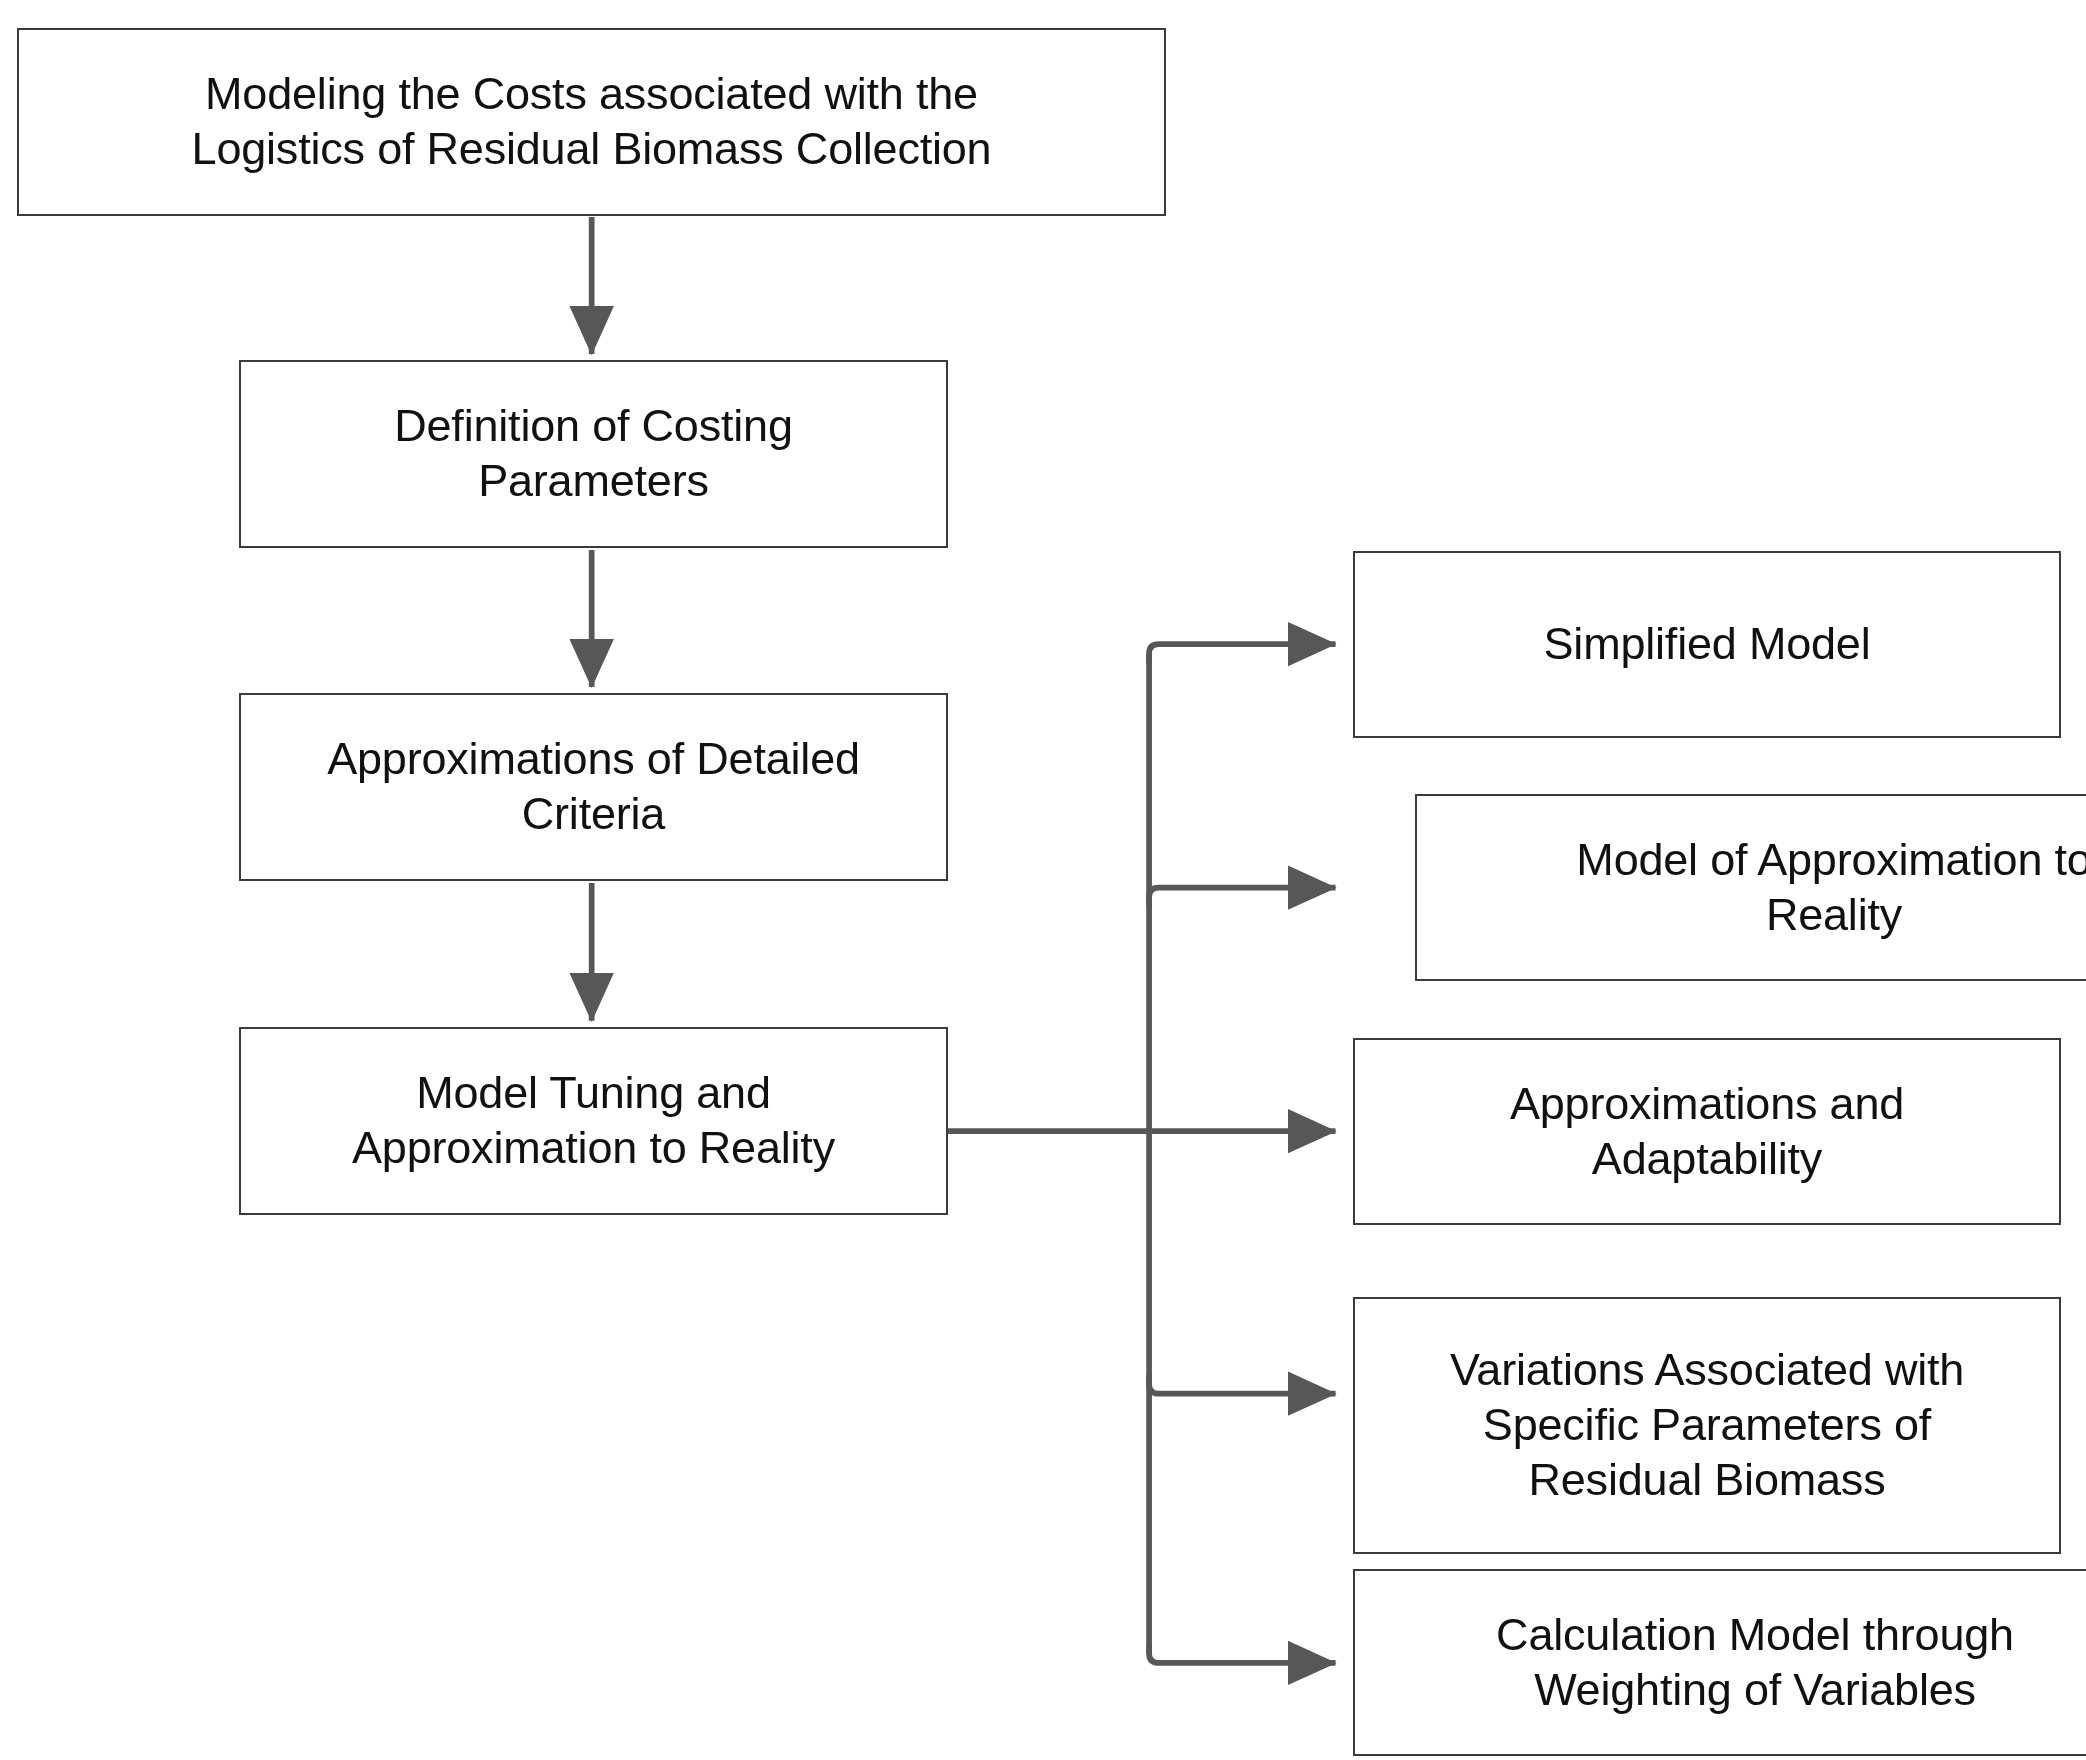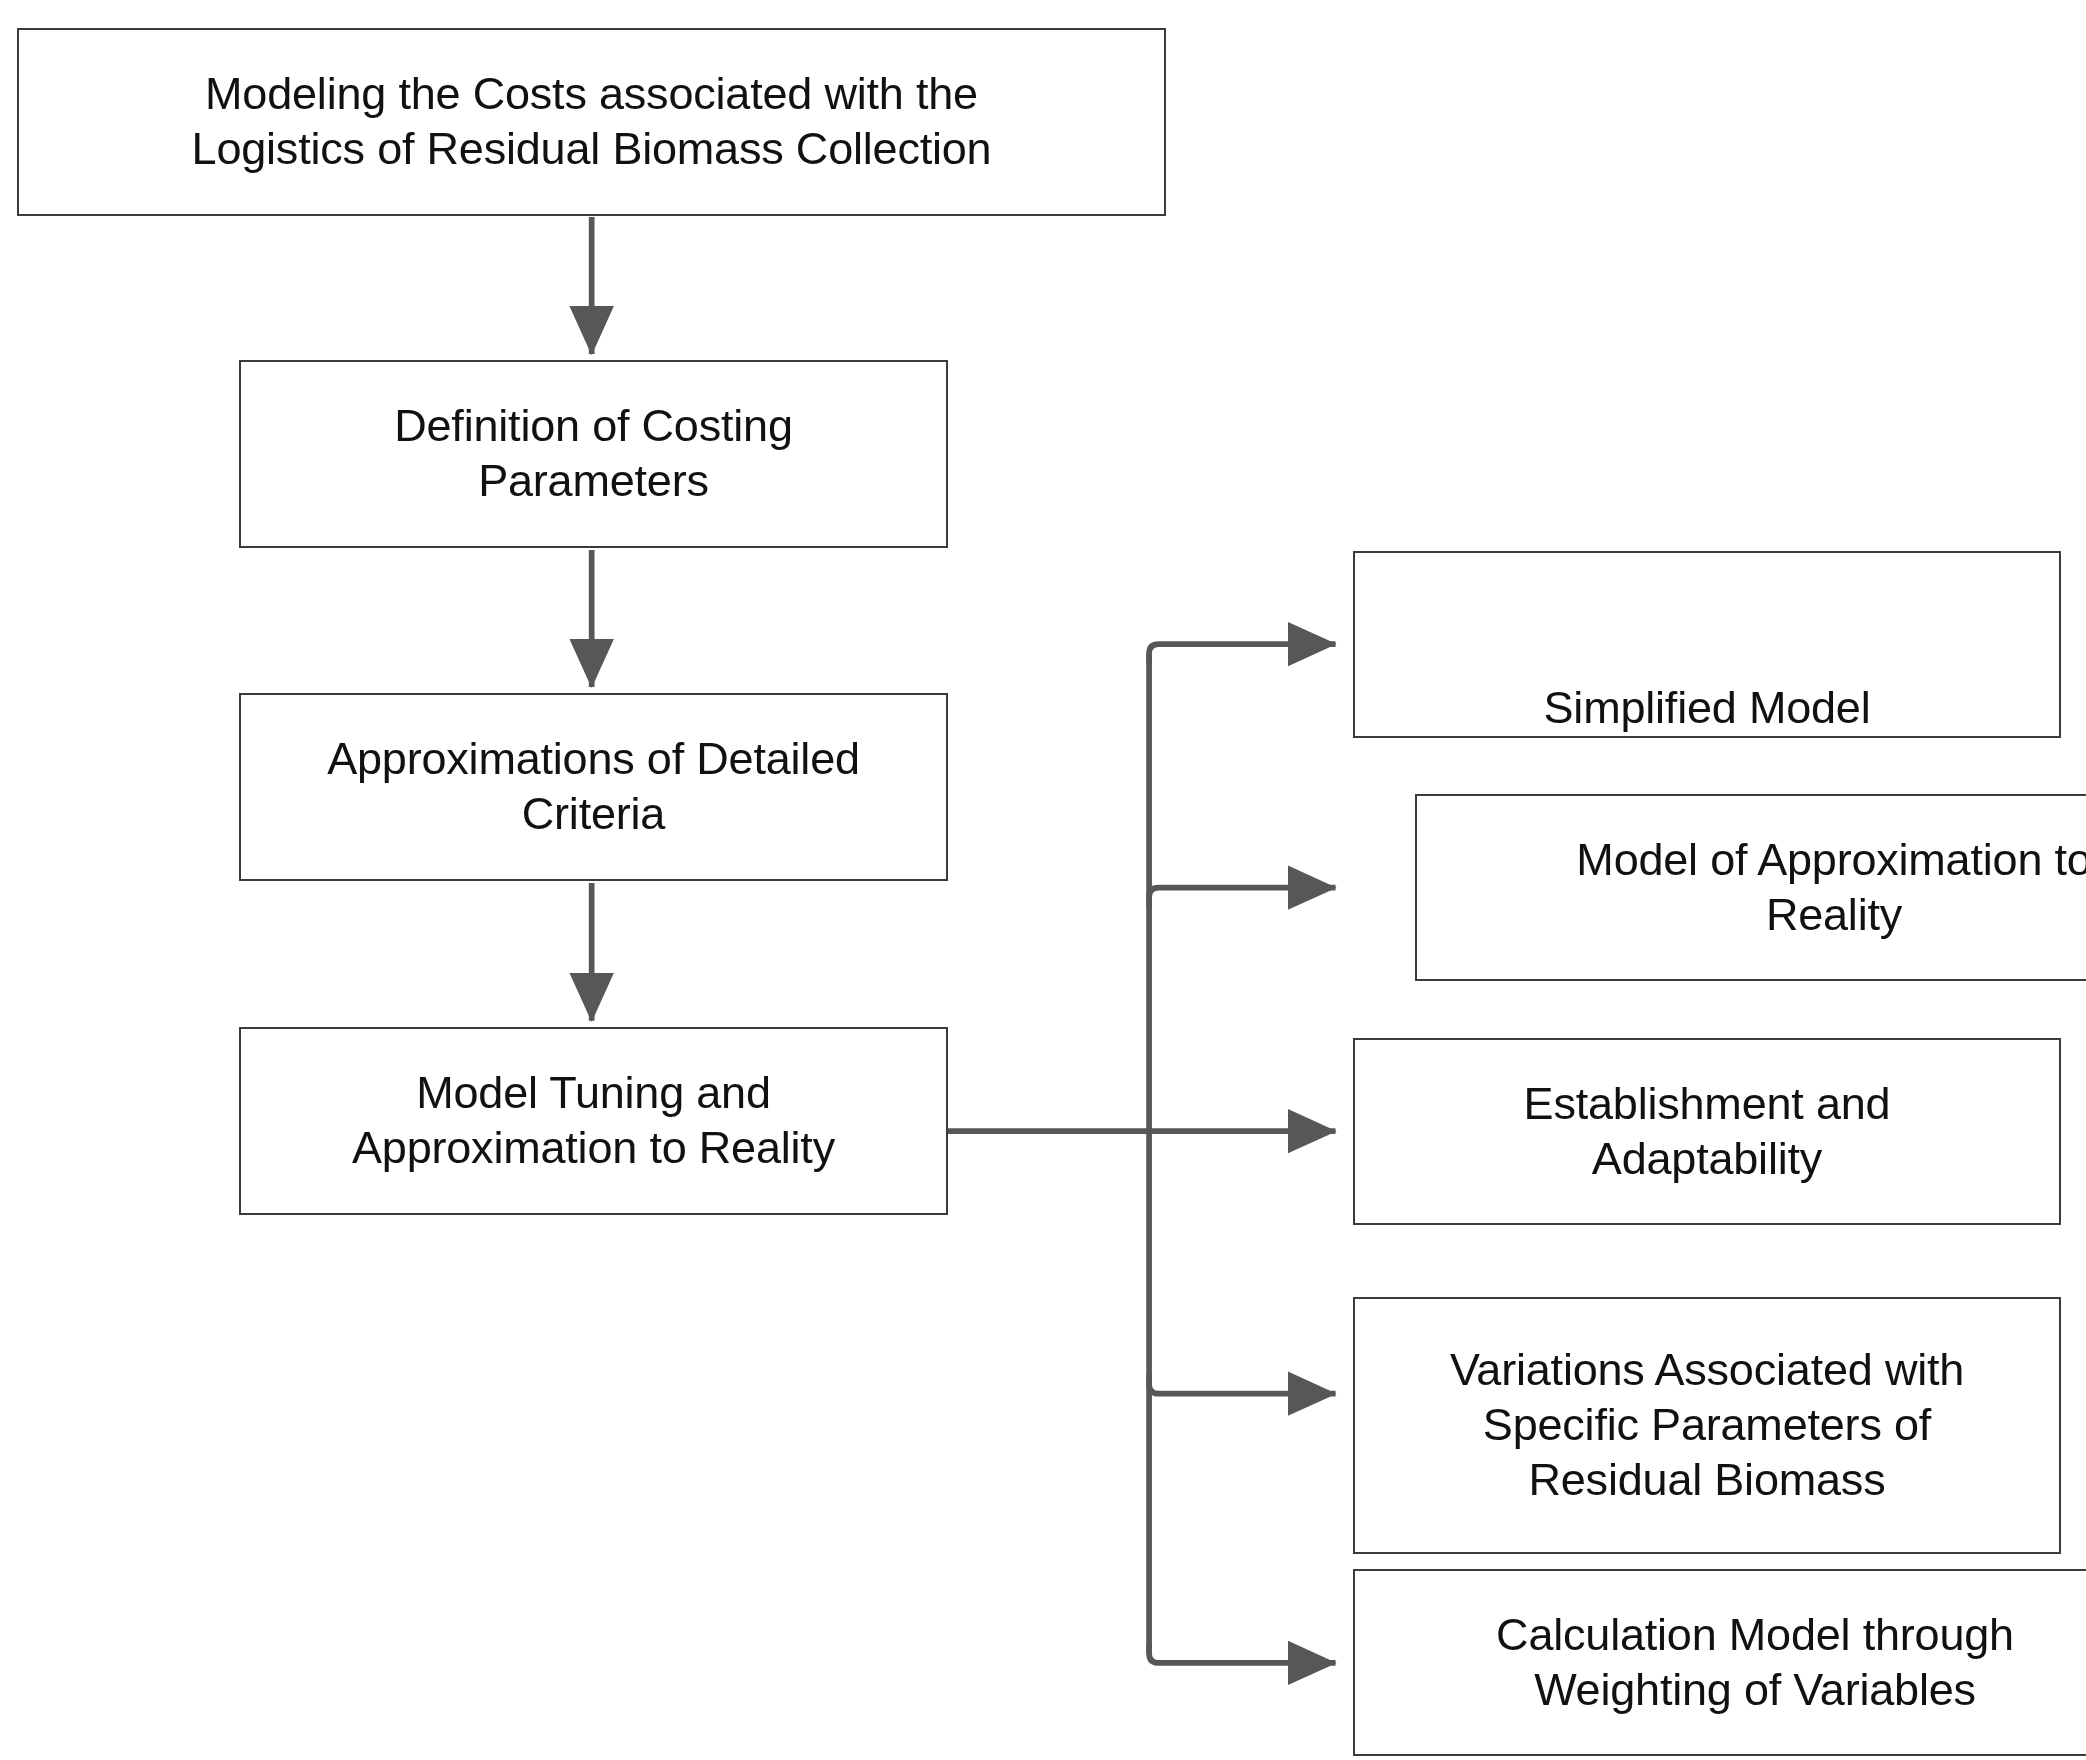--- a/index.html
+++ b/index.html
@@ -91,31 +91,31 @@
   <div class="node-box" style="left:239px; top:693px; width:709px; height:188px;">
     <span class="node-label">Approximations of Detailed
 Criteria</span>
   </div>
 
   <div class="node-box" style="left:239px; top:1027px; width:709px; height:188px;">
     <span class="node-label">Model Tuning and
 Approximation to Reality</span>
   </div>
 
-  <div class="node-box" style="left:1353px; top:551px; width:708px; height:187px;align-items:flex-end;">
+  <div class="node-box" style="left:1353px; top:551px; width:708px; height:187px;">
     <span class="node-label">Simplified Model</span>
   </div>
 
   <div class="node-box" style="left:1415px; top:794px; width:838px; height:187px;">
     <span class="node-label">Model of Approximation to
 Reality</span>
   </div>
 
   <div class="node-box" style="left:1353px; top:1038px; width:708px; height:187px;">
-    <span class="node-label">Establishment and
+    <span class="node-label">Approximations and
 Adaptability</span>
   </div>
 
   <div class="node-box" style="left:1353px; top:1265px; width:708px; height:257px;margin-top:32px;">
     <span class="node-label">Variations Associated with
 Specific Parameters of
 Residual Biomass</span>
   </div>
 
   <div class="node-box" style="left:1353px; top:1569px; width:804px; height:187px;">

